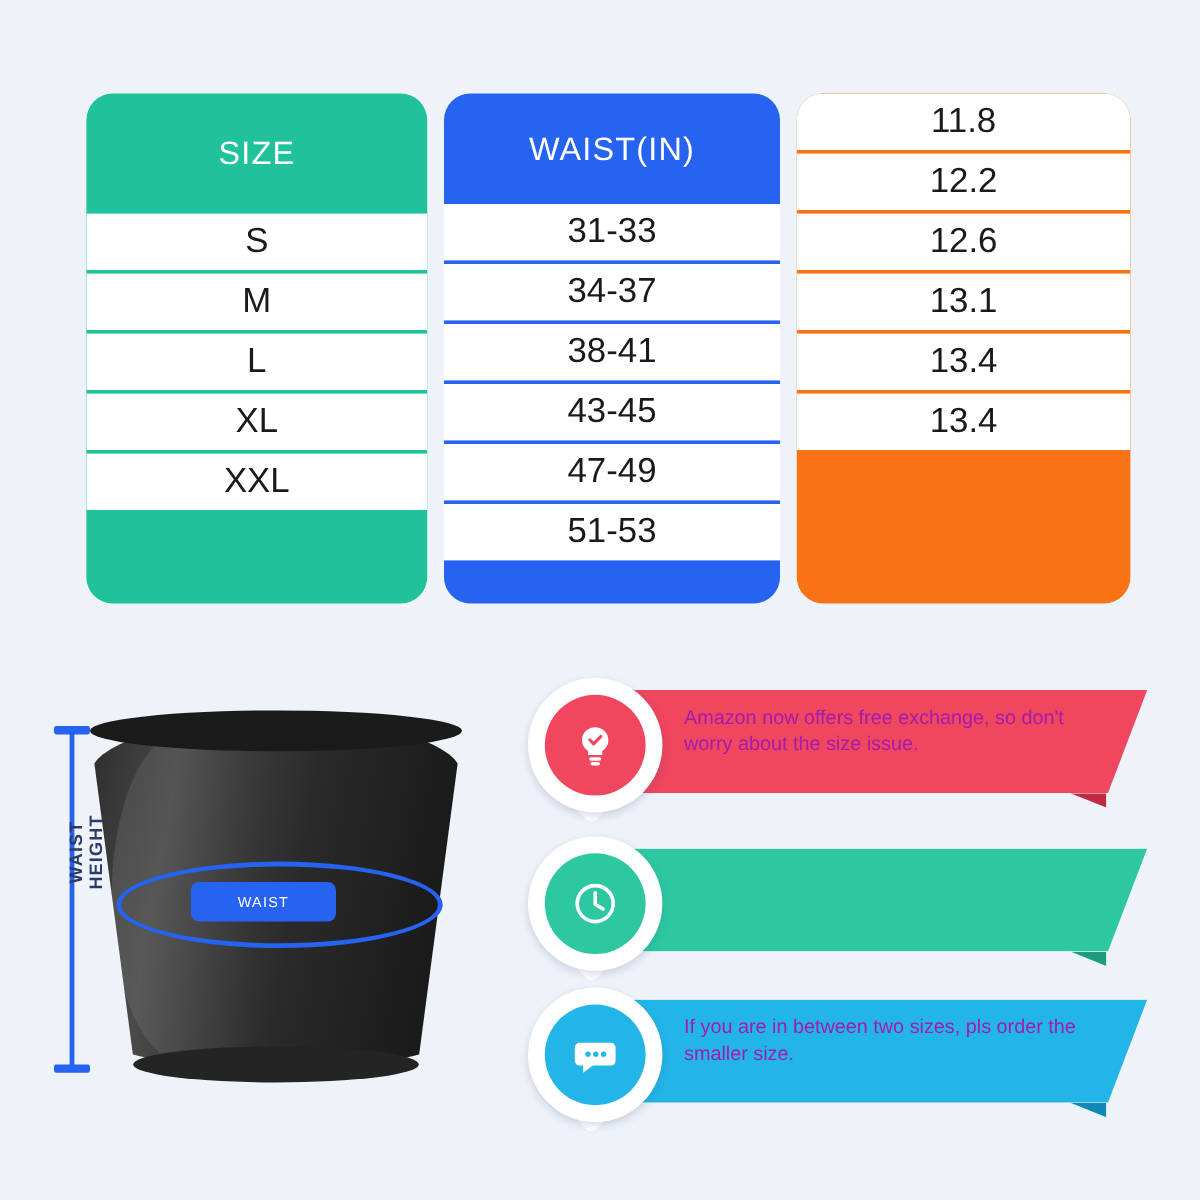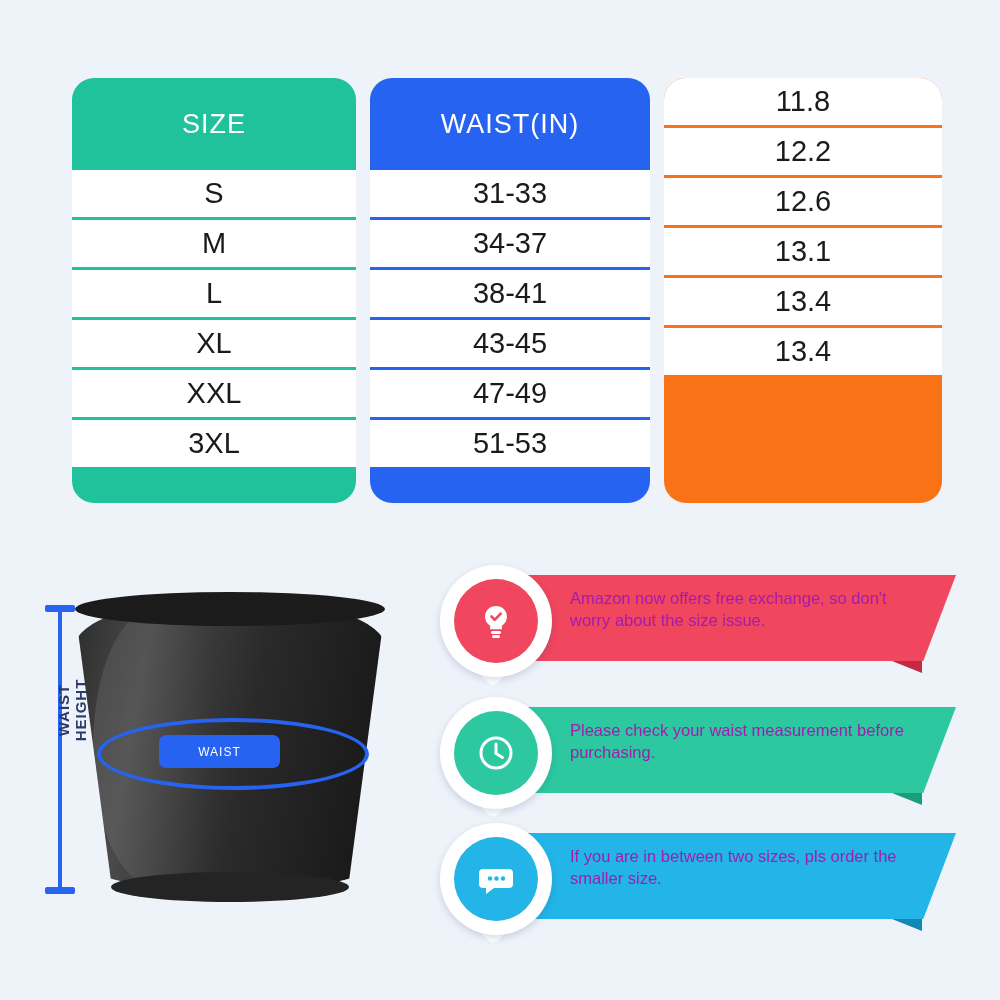--- a/index.html
+++ b/index.html
@@ -237,21 +237,20 @@
   <div class="size-table">
 
     <div class="col col-size">
       <div class="col-head">SIZE</div>
       <div class="col-body">
         <div class="cell">S</div>
         <div class="cell">M</div>
         <div class="cell">L</div>
         <div class="cell">XL</div>
         <div class="cell">XXL</div>
-        <div class="cell">3XL</div>
       </div>
     </div>
 
     <div class="col col-waist">
       <div class="col-head">WAIST(IN)</div>
       <div class="col-body">
         <div class="cell">31-33</div>
         <div class="cell">34-37</div>
         <div class="cell">38-41</div>
         <div class="cell">43-45</div>
@@ -308,21 +307,20 @@
             <rect x="18" y="36" width="8" height="3" rx="1.5" fill="#ffffff"></rect>
             <path d="M17.5 17.5l3.2 3.4 6-6.2" stroke="#f0465e" stroke-width="2.6" fill="none" stroke-linecap="round" stroke-linejoin="round"></path>
           </svg>
         </div>
       </div>
     </div>
 
     <div class="note note-2">
       <div class="ribbon ribbon-2"></div>
       <div class="ribbon-tail tail-2"></div>
-      <div class="note-text">Please check your waist measurement before purchasing.</div>
       <div class="badge-pointer"></div>
       <div class="badge">
         <div class="badge-inner inner-2">
           <svg width="48" height="48" viewBox="0 0 48 48">
             <circle cx="24" cy="24" r="15" fill="none" stroke="#ffffff" stroke-width="3"></circle>
             <path d="M24 15v9.5l6.5 4" stroke="#ffffff" stroke-width="3" fill="none" stroke-linecap="round" stroke-linejoin="round"></path>
           </svg>
         </div>
       </div>
     </div>

